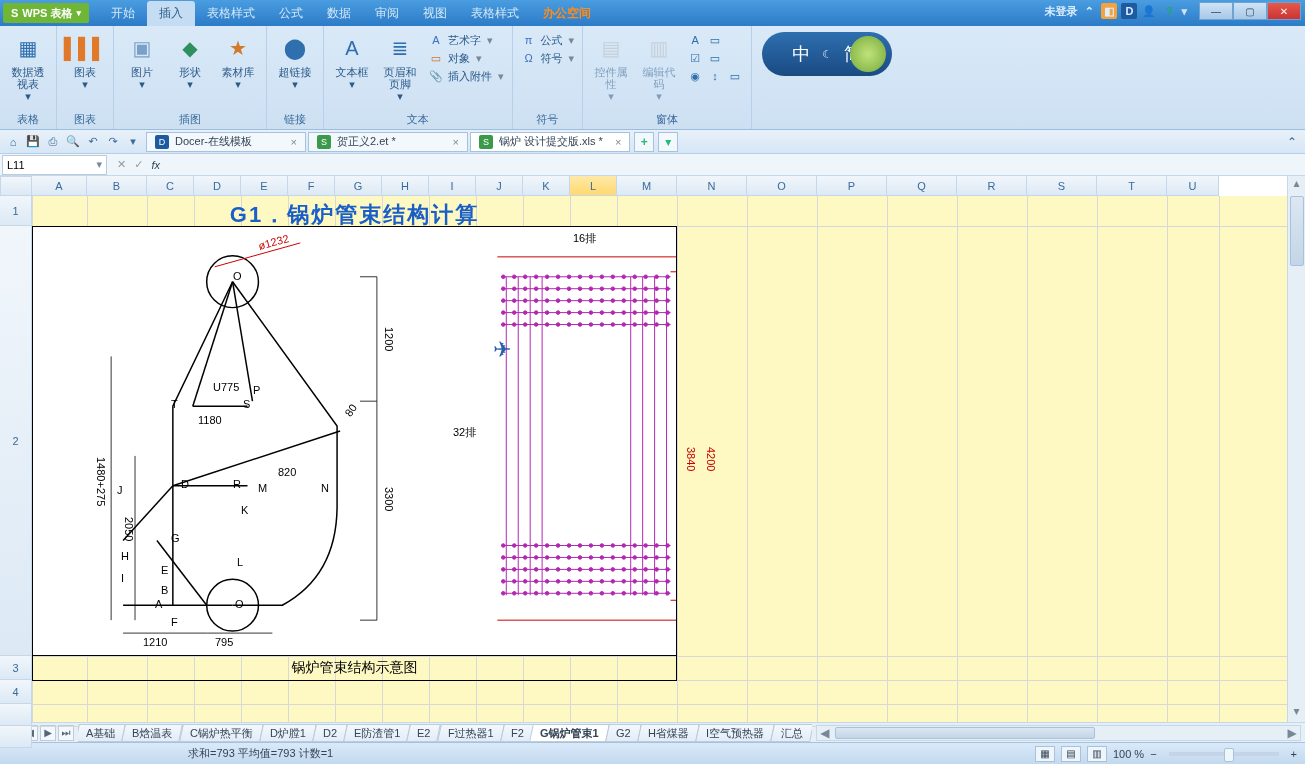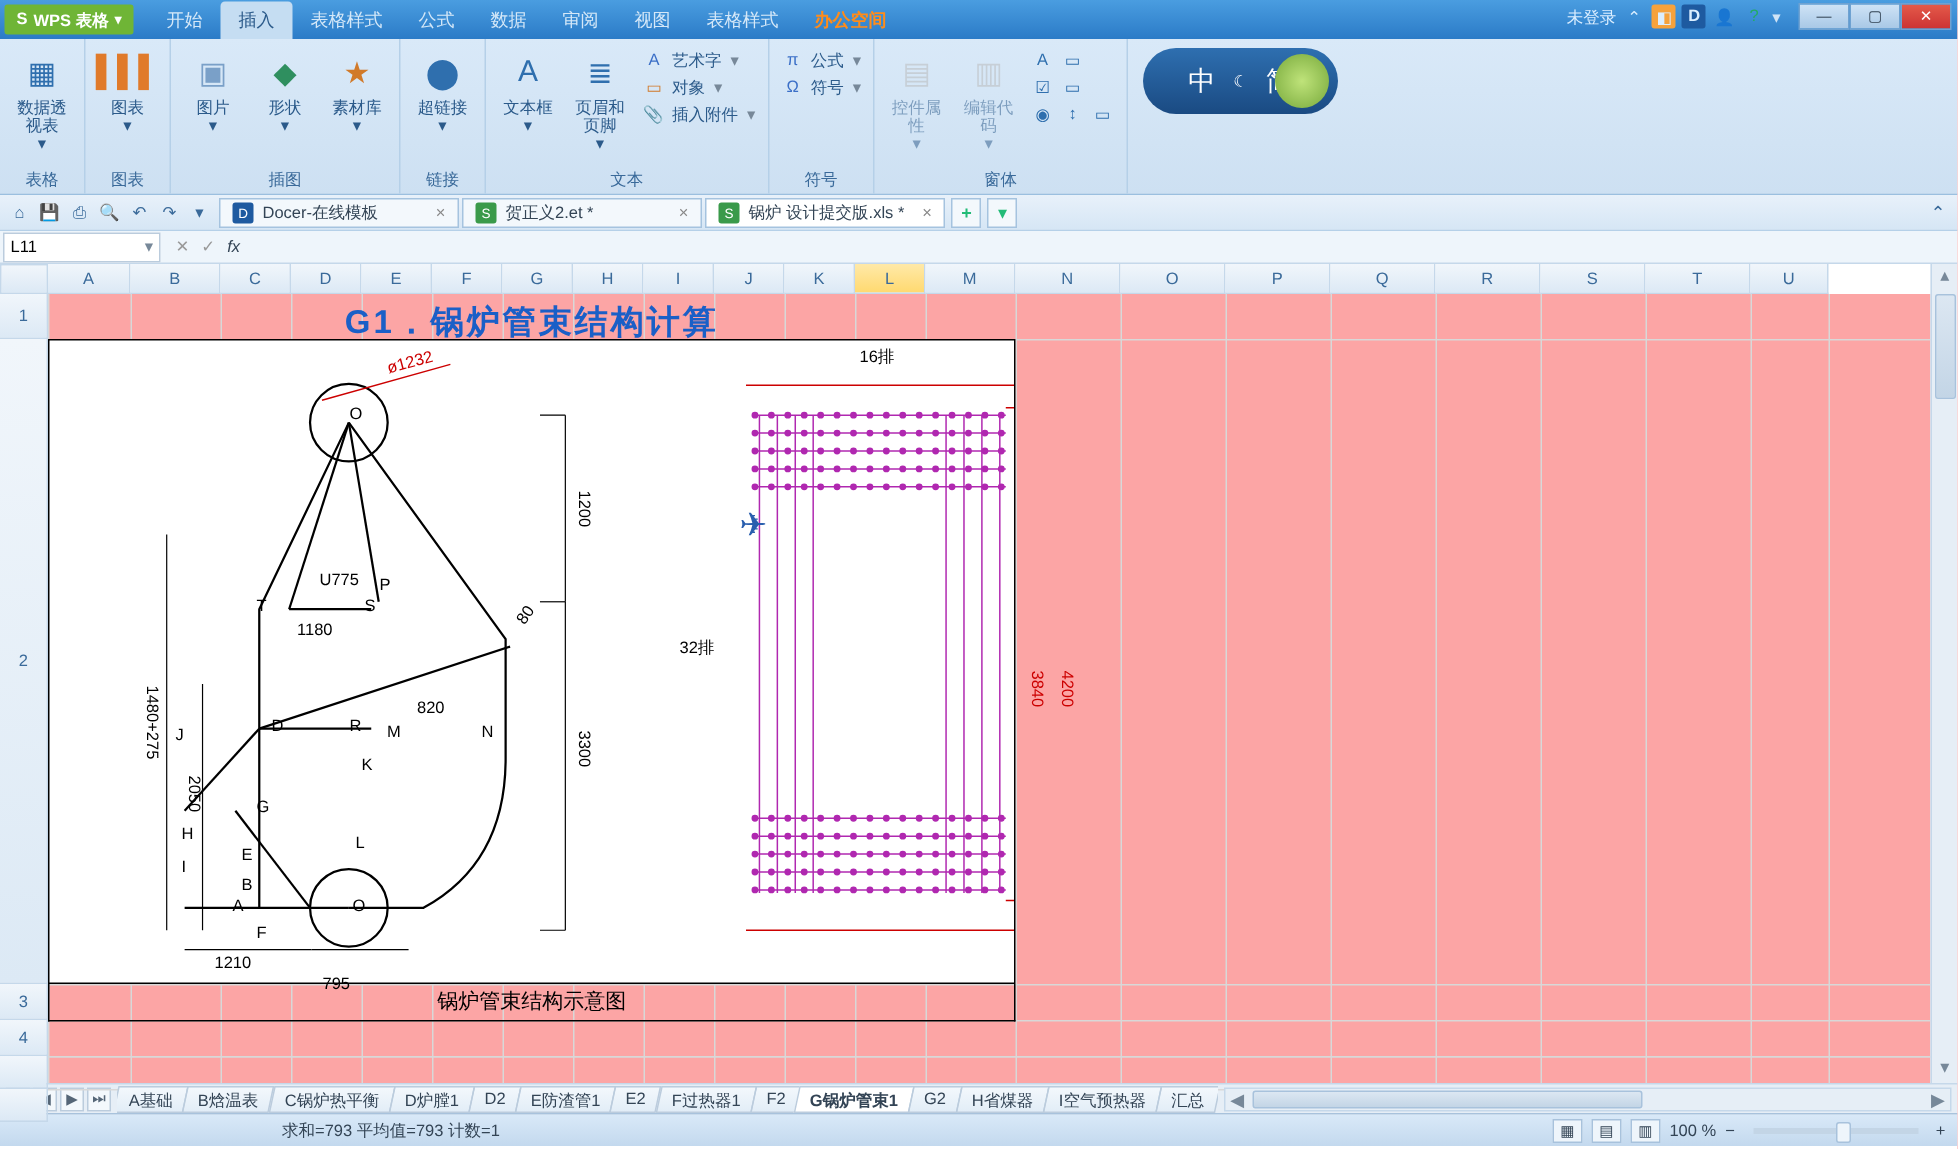--- a/index.html
+++ b/index.html
@@ -7,21 +7,21 @@
 
 
 .titlebar { height:26px; background:linear-gradient(#4a9de0,#2b7bc7); display:flex; align-items:center; color:#fff; position:relative; }
 .app-badge { background:#6fb536; height:20px; margin:3px 0 3px 3px; padding:0 8px; display:flex; align-items:center; border-radius:2px; font-size:11px; font-weight:bold; }
 .app-badge::after { content:"▾"; margin-left:4px; font-size:9px; }
 .tabs { display:flex; height:26px; align-items:flex-end; margin-left:10px; }
 .tab { padding:4px 12px; color:#d5e8f8; cursor:pointer; font-size:12px; border-top-left-radius:3px; border-top-right-radius:3px; }
 .tab.active-insert { background:#c5ddf2; color:#2b5a8a; }
 .tab.active-workspace { color:#ff8c1a; font-weight:bold; }
 .title-right { position:absolute; right:4px; top:2px; display:flex; align-items:center; gap:4px; }
-.title-right span { font-size:11px; color:#dbeeff; }
+.title-right span { font-size:11px; color:#dbeeff;font-weight:bold; }
 .tr-icon { width:16px; height:16px; display:inline-flex; align-items:center; justify-content:center; border-radius:2px; }
 .tr-orange { background:#f6a23c; }
 .tr-blue { background:#1e5aa0; color:#fff; font-weight:bold; font-size:10px; }
 .winbtns { display:flex; margin-left:8px; }
 .winbtn { width:34px; height:18px; background:linear-gradient(#cfe3f6,#a8c8e6); border:1px solid #6fa2d1; display:flex; align-items:center; justify-content:center; font-size:10px; color:#345; }
 .winbtn.close { background:linear-gradient(#e45a4a,#c33); color:#fff; }
 
 
 .ribbon { height:104px; background:linear-gradient(#d9e9f8,#cde0f2); border-bottom:1px solid #9bbfdf; display:flex; }
 .rgroup { border-right:1px solid #b5d0e8; padding:2px 6px 0; display:flex; flex-direction:column; }
@@ -54,21 +54,21 @@
 .fx-input { flex:1; height:20px; border:1px solid #bcd; background:#fff; font-size:11px; padding:2px 6px; }
 
 
 .sheet-wrap { position:relative; height:546px; display:flex; }
 .corner { width:32px; height:20px; background:linear-gradient(#f1f6fb,#dce9f5); border:1px solid #c5d8ea; position:absolute; left:0; top:0; }
 .colhdrs { position:absolute; left:32px; top:0; right:18px; height:20px; display:flex; }
 .colhdr { background:linear-gradient(#f1f6fb,#dce9f5); border-right:1px solid #c5d8ea; border-bottom:1px solid #c5d8ea; display:flex; align-items:center; justify-content:center; font-size:11px; color:#3a6a9a; }
 .colhdr.sel { background:linear-gradient(#ffe9a8,#ffd970); }
 .rowhdrs { position:absolute; left:0; top:20px; bottom:0; width:32px; }
 .rowhdr { background:linear-gradient(#f1f6fb,#dce9f5); border-bottom:1px solid #c5d8ea; border-right:1px solid #c5d8ea; display:flex; align-items:center; justify-content:center; font-size:11px; color:#3a6a9a; }
-.grid { position:absolute; left:32px; top:20px; right:18px; bottom:0; background:#fca5a5; }
+.grid { position:absolute; left:32px; top:20px; right:18px; bottom:0; background:#fef9c3; }
 .maintitle { color:#1a5fc7; font-size:22px; font-weight:bold; text-align:center; padding:4px 0; letter-spacing:2px; }
 .vscroll { position:absolute; right:0; top:0; width:18px; bottom:0; background:#e6eef6; border-left:1px solid #c5d8ea; }
 .vthumb { position:absolute; left:2px; width:14px; background:linear-gradient(#dce7f2,#c3d5e6); border:1px solid #a8c2dc; border-radius:2px; }
 
 
 .drawing { border:1px solid #000; background:#fff; position:relative; height:430px; }
 .caption-row { border:1px solid #000; border-top:none; text-align:center; font-size:14px; padding:3px 0; }
 
 .vgridline { position:absolute; top:0; bottom:0; border-left:1px solid #d8d8d8; }
 .hgridline { position:absolute; left:0; right:0; border-top:1px solid #d8d8d8; }
@@ -600,21 +600,21 @@
    <div class="dim" style="left:312px;top:178px;transform:rotate(-55deg)">80</div>
    <div class="dim" style="left:350px;top:260px;writing-mode:vertical-rl">3300</div>
    <div class="dim red" style="left:652px;top:220px;writing-mode:vertical-rl">3840</div>
    <div class="dim red" style="left:672px;top:220px;writing-mode:vertical-rl">4200</div>
    <div class="dim" style="left:62px;top:230px;writing-mode:vertical-rl">1480+275</div>
    <div class="dim" style="left:90px;top:290px;writing-mode:vertical-rl">2050</div>
    <div class="dim" style="left:180px;top:155px">U775</div>
    <div class="dim" style="left:165px;top:188px">1180</div>
    <div class="dim" style="left:245px;top:240px">820</div>
    <div class="dim" style="left:110px;top:410px">1210</div>
-   <div class="dim" style="left:182px;top:424px">795</div>
+   <div class="dim" style="left:182px;top:410px">795</div>
    <div class="dim" style="left:200px;top:44px">O</div>
    <div class="dim" style="left:220px;top:158px">P</div>
    <div class="dim" style="left:138px;top:172px">T</div>
    <div class="dim" style="left:210px;top:172px">S</div>
    <div class="dim" style="left:148px;top:252px">D</div>
    <div class="dim" style="left:200px;top:252px">R</div>
    <div class="dim" style="left:225px;top:256px">M</div>
    <div class="dim" style="left:288px;top:256px">N</div>
    <div class="dim" style="left:208px;top:278px">K</div>
    <div class="dim" style="left:138px;top:306px">G</div>

